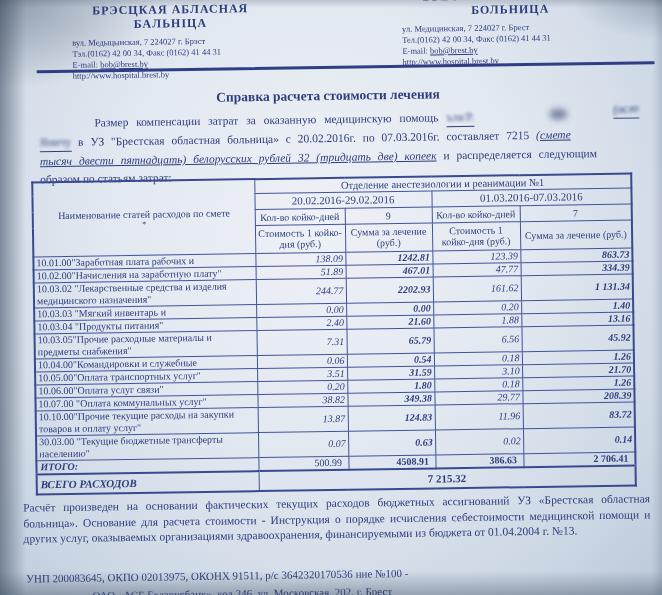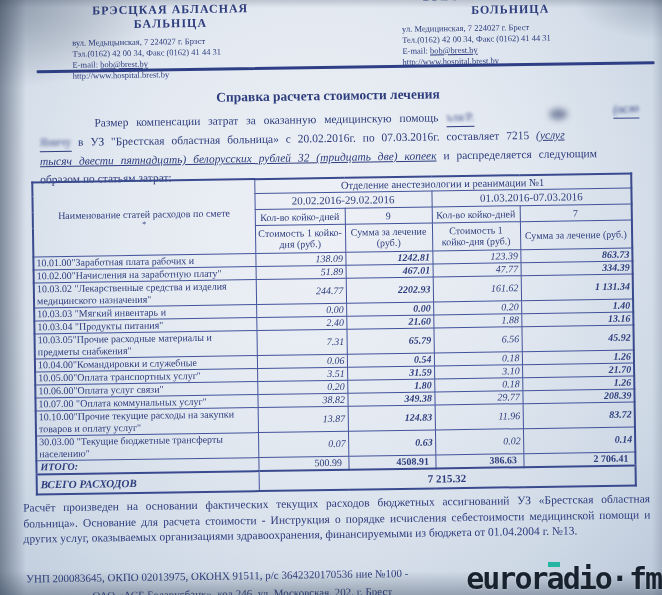--- a/index.html
+++ b/index.html
@@ -121,21 +121,21 @@
 
     <div class="title">Справка расчета стоимости лечения</div>
 
     <div class="intro">
       <div class="ln ln1">
         <span>Размер компенсации затрат за оказанную медицинскую помощь</span>
         <span class="redact"><span class="blurry">ъля/Р.</span></span>
         <span class="hand-note"><span class="blurry">(осло</span></span>
       </div>
       <div class="ln ln2">
-        <span class="redact"><span class="blurry">Яничу</span></span><span> в УЗ "Брестская областная больница» с 20.02.2016г. по 07.03.2016г. составляет 7215 </span><span class="amt">(услуг</span>
+        <span class="redact"><span class="blurry">Яничу</span></span><span> в УЗ "Брестская областная больница» с 20.02.2016г. по 07.03.2016г. составляет 7215 </span><span class="amt">(смете</span>
       </div>
       <div class="ln ln3">
         <span class="amt">тысяч двести пятнадцать) белорусских рублей 32 (тридцать две) копеек</span><span> и распределяется следующим</span>
       </div>
       <div class="ln">образом по статьям затрат:</div>
     </div>
     <div class="smudge"></div>
 
     <table class="calc">
       <colgroup>
@@ -276,14 +276,13 @@
     <div class="bankline">ОАО «АСБ Беларусбанк», код 246, ул. Московская, 202, г. Брест</div>
   </div>
 
   <div class="vig vig-left"></div>
   <div class="vig vig-topleft"></div>
   <div class="vig vig-top"></div>
   <div class="vig vig-right"></div>
   <div class="vig vig-topright"></div>
   <div class="vig vig-bottom"></div>
 
-  <div class="watermark"><span>euror</span><span class="acc">a</span><span>dio</span><span class="dot">·</span><span>fm</span></div>
 </div>
 
 </body></html>

